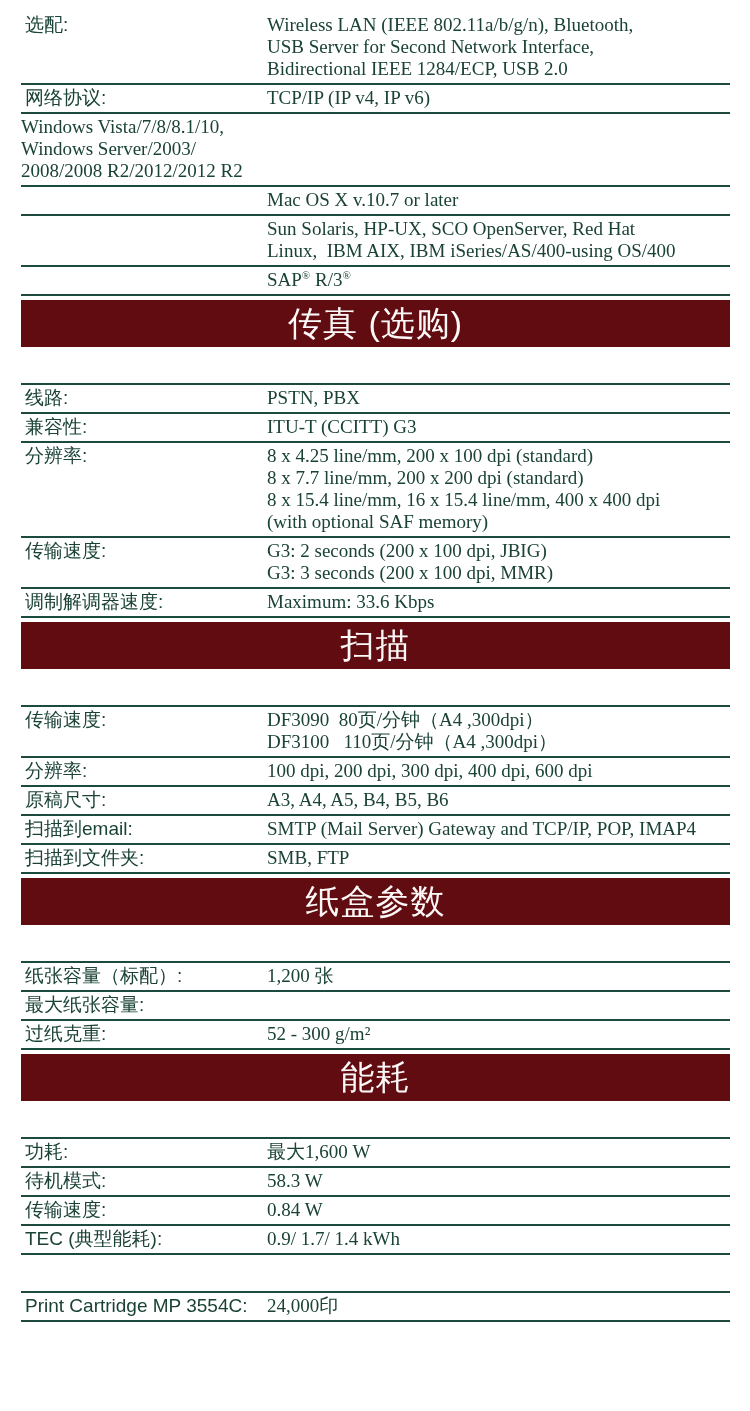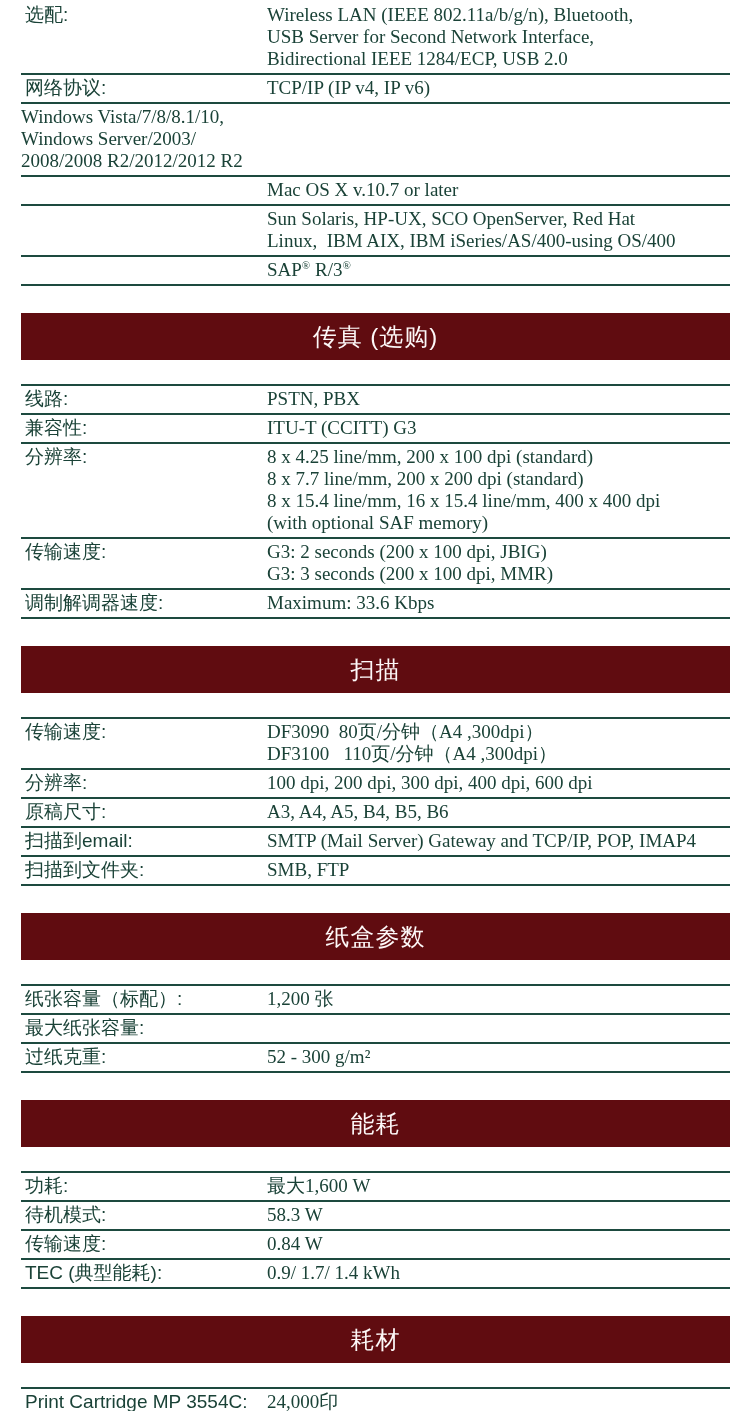--- a/index.html
+++ b/index.html
@@ -14,37 +14,37 @@
     font-family:"Liberation Sans","DejaVu Sans",sans-serif;
     color:var(--text);
   }
   .sheet{
     width:750px;height:1411px;
     padding-left:21px;padding-right:20px;
     position:relative;
   }
   
   .band{
-    margin-top:27px;
+    margin-top:4px;
     height:47px;
     background:var(--band);
     color:var(--band-text);
     display:flex;align-items:center;justify-content:center;
-    font-size:24px;
+    font-size:34px;
     letter-spacing:1px;
   }
   
   .spec-table{
-    margin-top:24px;
+    margin-top:36px;
     border-top:2px solid var(--rule);
     font-size:19px;
     line-height:22px;
   }
   .spec-table.no-top{
-    margin-top:2px;
+    margin-top:12px;
     border-top:none;
   }
   .spec-row{
     display:grid;
     grid-template-columns:246px 1fr;
     border-bottom:2px solid var(--rule);
     padding-top:2px;
     padding-bottom:3px;
   }
   .spec-label{
@@ -222,23 +222,20 @@
           <div class="line">0.84 W</div>
         </div>
       </div>
       <div class="spec-row">
         <div class="spec-label">TEC (典型能耗):</div>
         <div class="spec-value">
           <div class="line">0.9/ 1.7/ 1.4 kWh</div>
         </div>
       </div>
     </div>
-    <div class="band">
-      <span>耗材</span>
-    </div>
     <div class="spec-table">
       <div class="spec-row">
         <div class="spec-label">Print Cartridge MP 3554C:</div>
         <div class="spec-value">
           <div class="line">24,000印</div>
         </div>
       </div>
     </div>
   </div>
 

